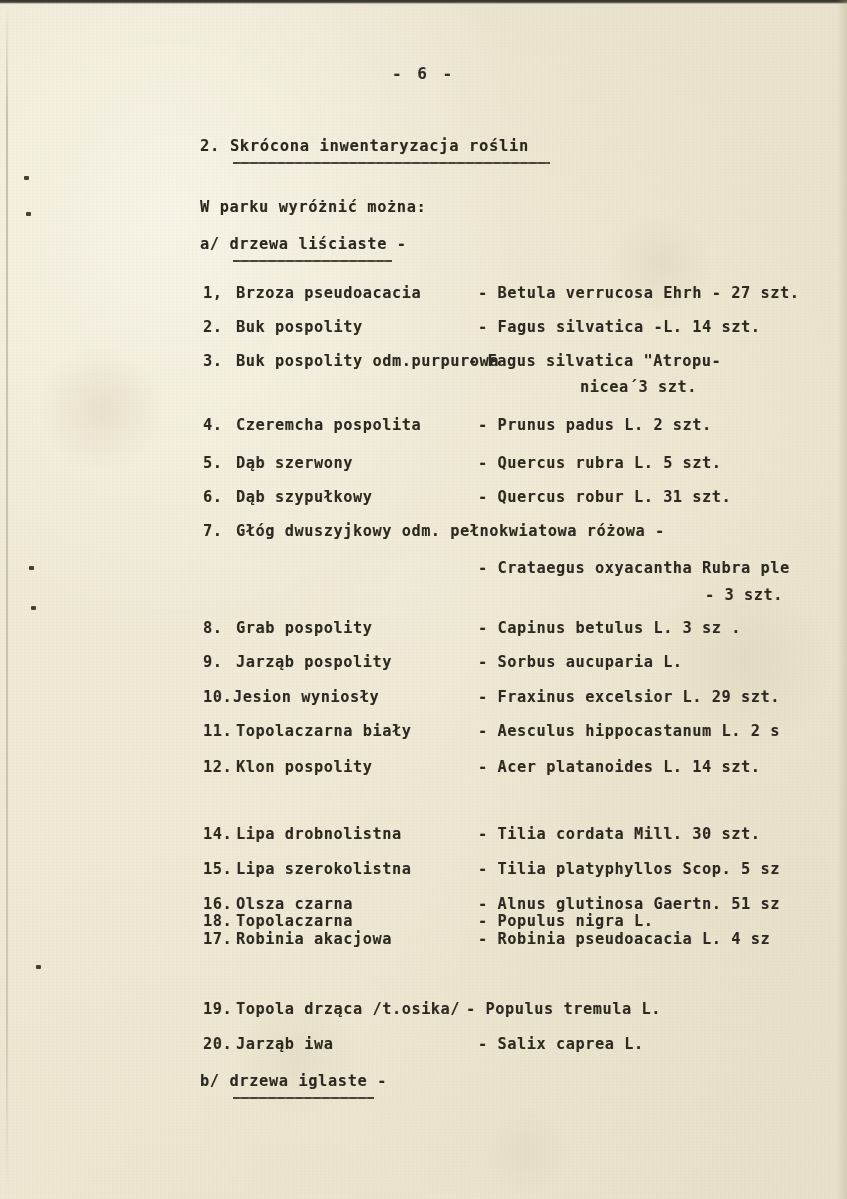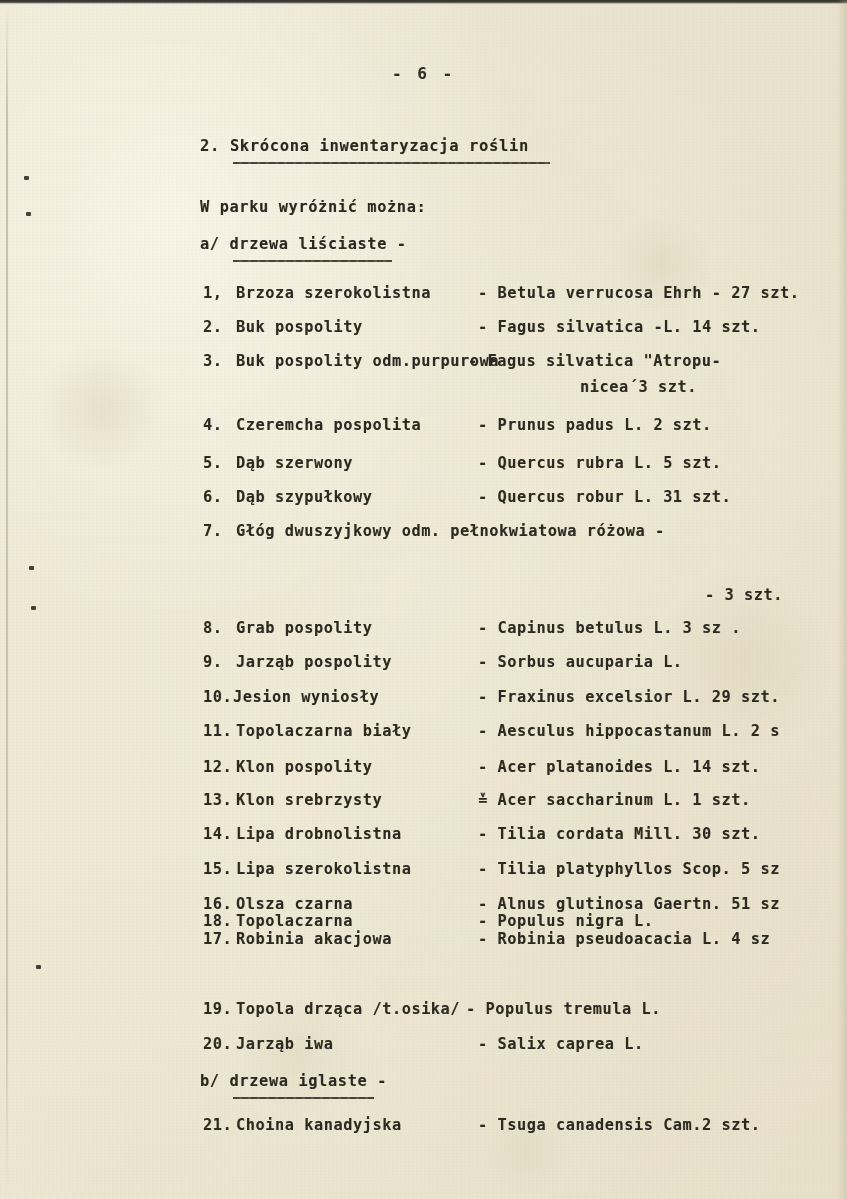--- a/index.html
+++ b/index.html
@@ -206,21 +206,21 @@
     <div class="heading">2. Skrócona inwentaryzacja roślin</div>
     <div class="rule wavy" style="left:233px; top:162px; width:317px;"></div>
 
     <div class="intro">W parku wyróżnić można:</div>
 
     <div class="subhead subhead-a">a/ drzewa liściaste -</div>
     <div class="rule wavy" style="left:233px; top:260px; width:159px;"></div>
 
     <div class="row" style="top:286px;">
       <span class="num">1,</span>
-      <span class="pl">Brzoza szerokolistna</span>
+      <span class="pl">Brzoza pseudoacacia</span>
       <span class="lat">- Betula verrucosa Ehrh - 27 szt.</span>
     </div>
 
     <div class="row" style="top:320px;">
       <span class="num">2.</span>
       <span class="pl">Buk pospolity</span>
       <span class="lat">- Fagus silvatica -L. 14 szt.</span>
     </div>
 
     <div class="row wide" style="top:354px;">
@@ -245,20 +245,21 @@
     <div class="row" style="top:490px;">
       <span class="num">6.</span>
       <span class="pl">Dąb szypułkowy</span>
       <span class="lat">- Quercus robur L. 31 szt.</span>
     </div>
 
     <div class="row" style="top:524px;">
       <span class="num">7.</span>
       <span class="pl">Głóg dwuszyjkowy odm. pełnokwiatowa różowa -</span>
     </div>
+    <div class="cont" style="left:478px; top:561px;">- Crataegus oxyacantha Rubra ple</div>
     <div class="cont" style="left:705px; top:588px;">- 3 szt.</div>
 
     <div class="row" style="top:621px;">
       <span class="num">8.</span>
       <span class="pl">Grab pospolity</span>
       <span class="lat">- Capinus betulus L. 3 sz .</span>
     </div>
 
     <div class="row" style="top:655px;">
       <span class="num">9.</span>
@@ -277,25 +278,20 @@
       <span class="pl">Topolaczarna biały</span>
       <span class="lat">- Aesculus hippocastanum L. 2 s</span>
     </div>
 
     <div class="row" style="top:760px;">
       <span class="num">12.</span>
       <span class="pl">Klon pospolity</span>
       <span class="lat">- Acer platanoides L. 14 szt.</span>
     </div>
 
-    <div class="row" style="top:793px;">
-      <span class="num">13.</span>
-      <span class="pl">Klon srebrzysty</span>
-      <span class="lat">≚ Acer saccharinum L. 1 szt.</span>
-    </div>
 
     <div class="row" style="top:827px;">
       <span class="num">14.</span>
       <span class="pl">Lipa drobnolistna</span>
       <span class="lat">- Tilia cordata Mill. 30 szt.</span>
     </div>
 
     <div class="row" style="top:862px;">
       <span class="num">15.</span>
       <span class="pl">Lipa szerokolistna</span>
@@ -328,20 +324,15 @@
 
     <div class="row" style="top:1037px;">
       <span class="num">20.</span>
       <span class="pl">Jarząb iwa</span>
       <span class="lat">- Salix caprea L.</span>
     </div>
 
     <div class="subhead subhead-b">b/ drzewa iglaste -</div>
     <div class="rule wavy" style="left:233px; top:1097px; width:141px;"></div>
 
-    <div class="row" style="top:1118px;">
-      <span class="num">21.</span>
-      <span class="pl">Choina kanadyjska</span>
-      <span class="lat">- Tsuga canadensis Cam.2 szt.</span>
-    </div>
 
   </div>
 </div>
 
 </body></html>

